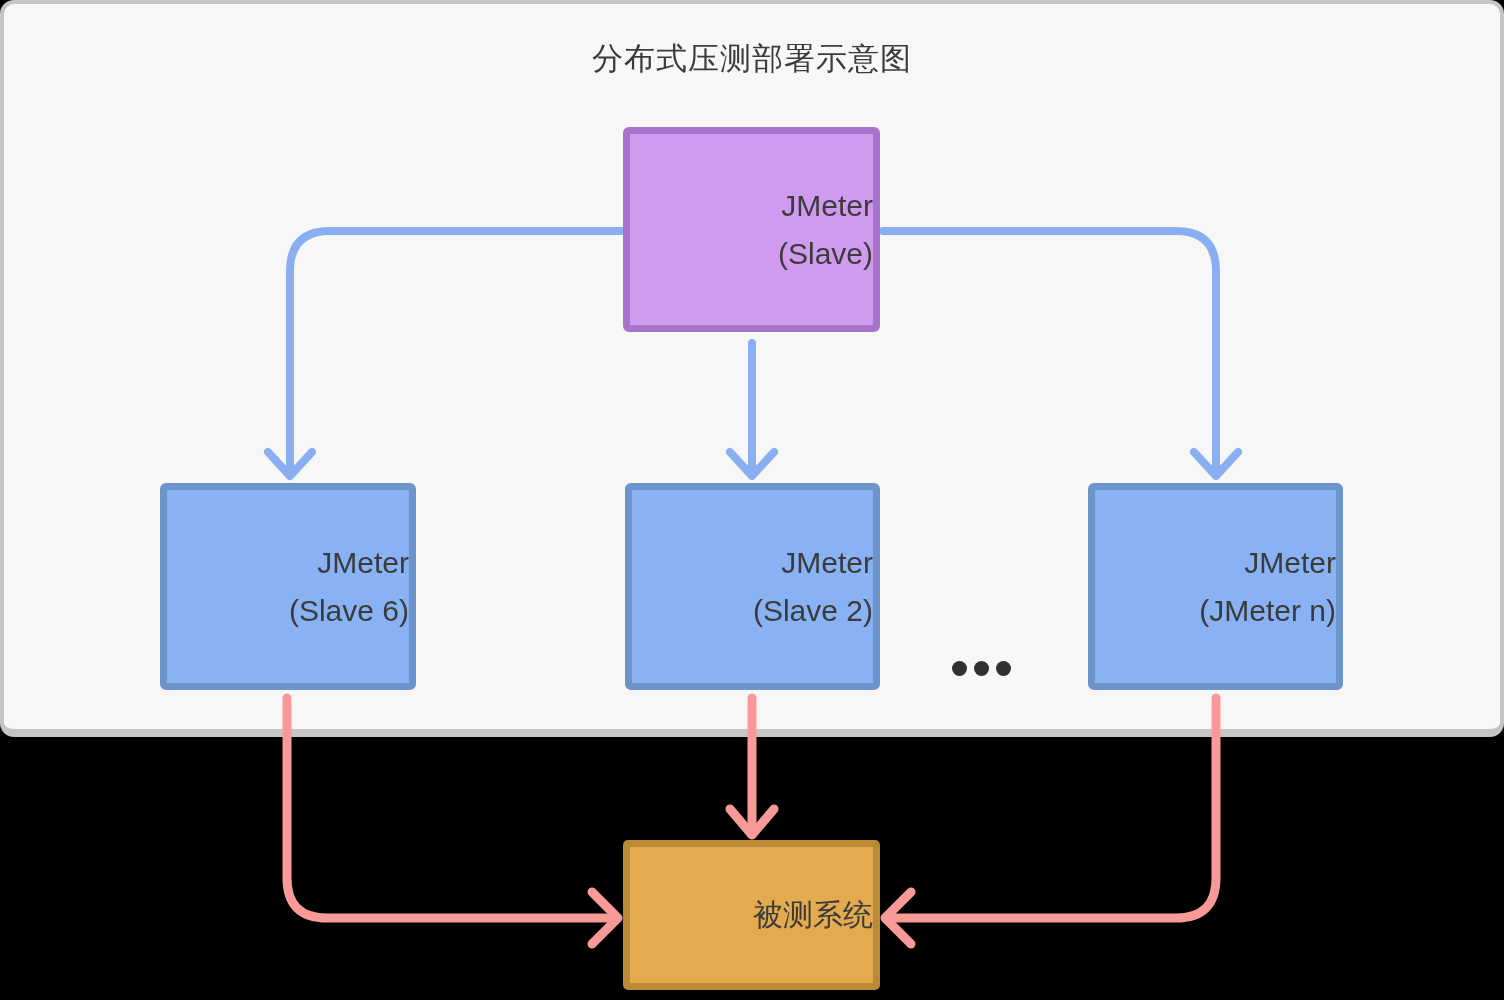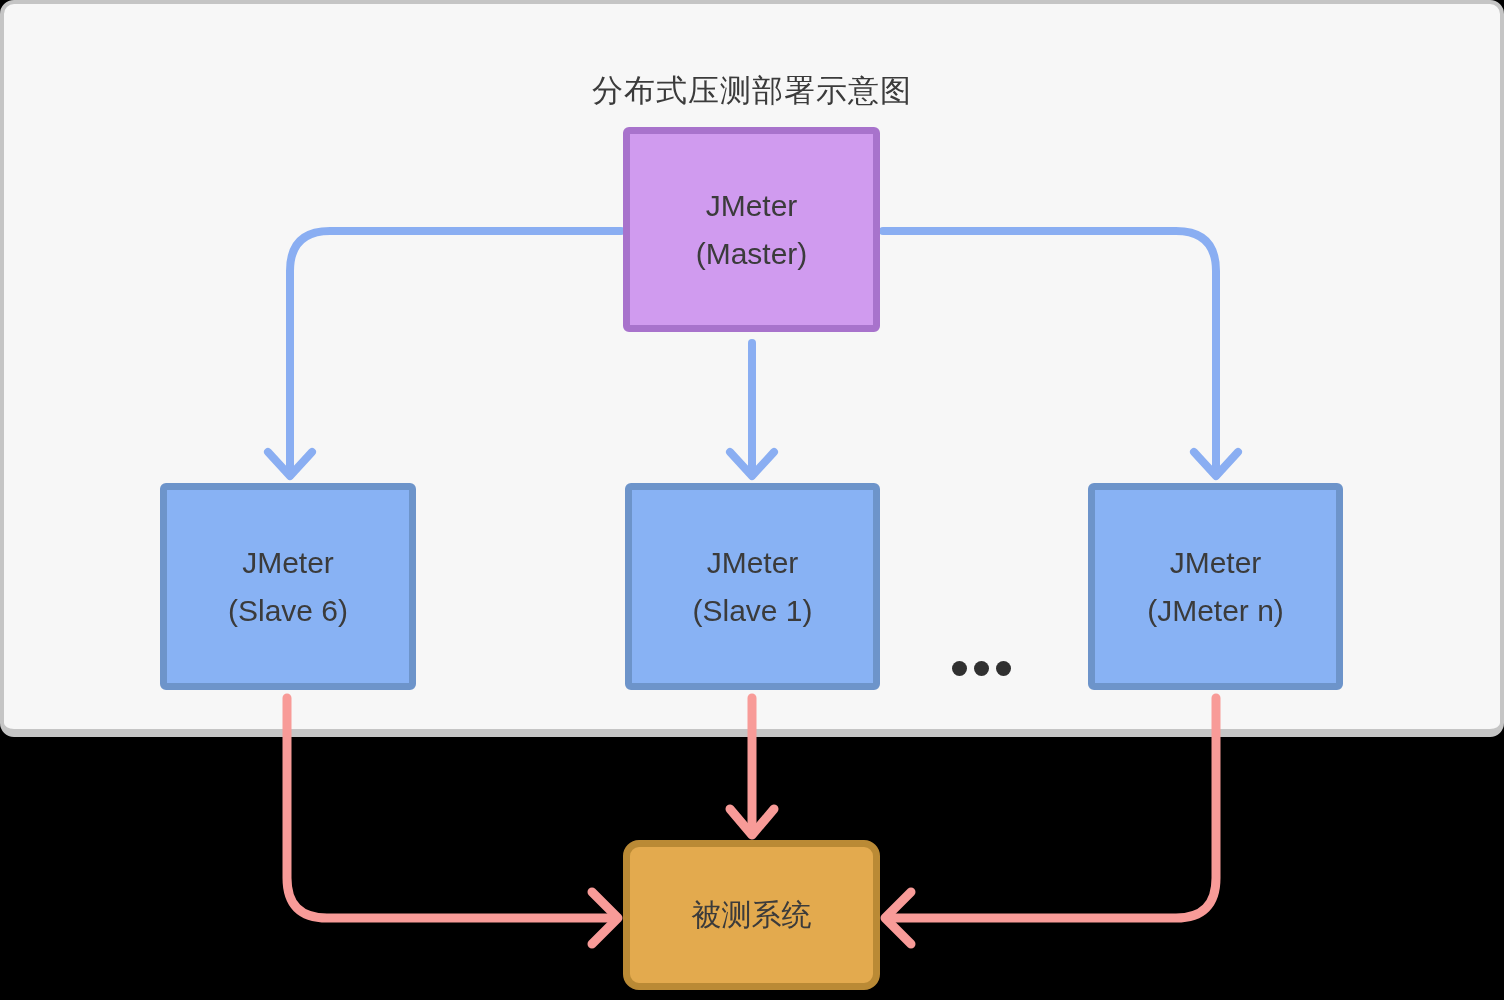--- a/index.html
+++ b/index.html
@@ -27,29 +27,28 @@
     border-radius: 14px;
   }
   .diagram-title {
     position: absolute;
     left: 0; top: 38px;
     width: 1504px;
     text-align: center;
     font-size: 31px;
     letter-spacing: 1px;
     color: var(--text, #3b3b3b);
-    margin-top: 32px;
   }
   .node {
     position: absolute;
     box-sizing: border-box;
     border-radius: 6px;
     display: flex;
     flex-direction: column;
-    align-items: center;
+    align-items: flex-end;
     justify-content: center;
     text-align: center;
     font-size: 30px;
     line-height: 48px;
     color: var(--text, #3b3b3b);
   }
   .node.master {
     left: 623px; top: 127px; width: 257px; height: 205px;
     background: var(--master-fill, #d09bef);
     border: 7px solid var(--master-border, #a873cc);
@@ -59,21 +58,21 @@
     background: var(--slave-fill, #88b2f4);
     border: 7px solid var(--slave-border, #6d94ca);
   }
   .node.slave0 { left: 160px; }
   .node.slave1 { left: 625px; width: 255px; }
   .node.slaven { left: 1088px; width: 255px; }
   .node.sut {
     left: 623px; top: 840px; width: 257px; height: 150px;
     background: var(--sut-fill, #e3aa4e);
     border: 7px solid var(--sut-border, #ba8a35);
-    border-radius: 16px;
+    border-radius: 5px;
   }
   .arrows {
     position: absolute;
     left: 0; top: 0;
     width: 1504px;
     height: 1000px;
     pointer-events: none;
   }
   .arrows path {
     fill: none;
@@ -119,31 +118,31 @@
 
     <path class="arrow-pink" d="M 752 698 L 752 828"></path>
     <path class="arrow-pink" d="M 730 809 L 752 835 L 774 809"></path>
 
     <path class="arrow-pink" d="M 1216 698 L 1216 878 Q 1216 918 1176 918 L 893 918"></path>
     <path class="arrow-pink" d="M 911 892 L 885 918 L 911 944"></path>
   </svg>
 
   <div class="node master">
     <span>JMeter</span>
-    <span>(Master)</span>
+    <span>(Slave)</span>
   </div>
 
   <div class="node slave slave0">
     <span>JMeter</span>
     <span>(Slave 6)</span>
   </div>
 
   <div class="node slave slave1">
     <span>JMeter</span>
-    <span>(Slave 1)</span>
+    <span>(Slave 2)</span>
   </div>
 
   <div class="node slave slaven">
     <span>JMeter</span>
     <span>(JMeter n)</span>
   </div>
 
   <div class="ellipsis">
     <span class="dot"></span>
     <span class="dot"></span>

